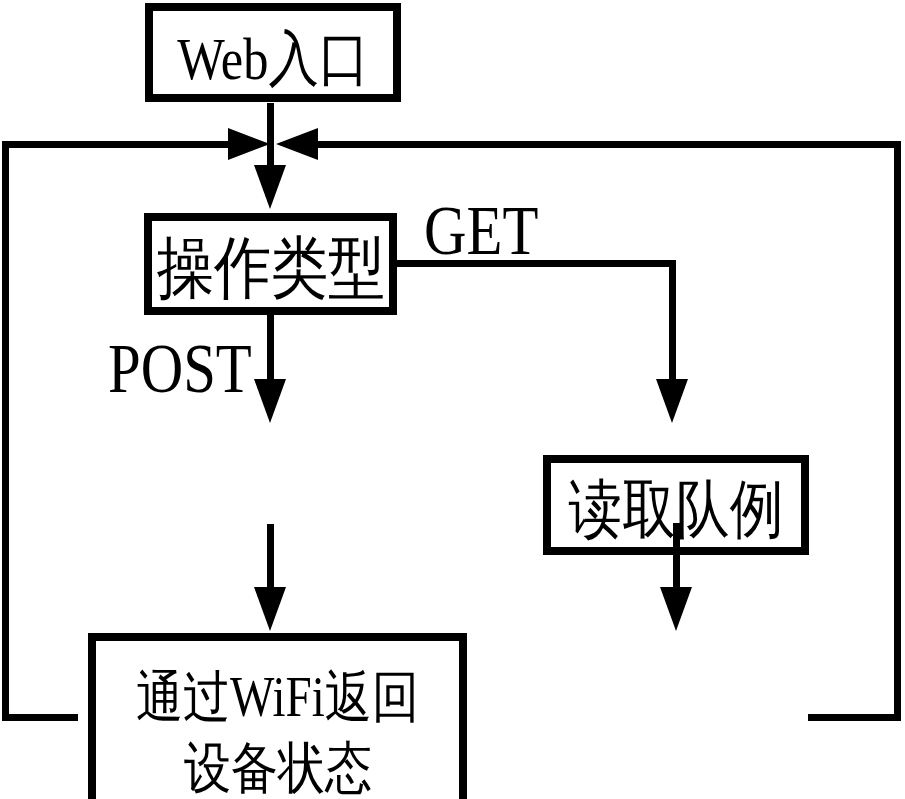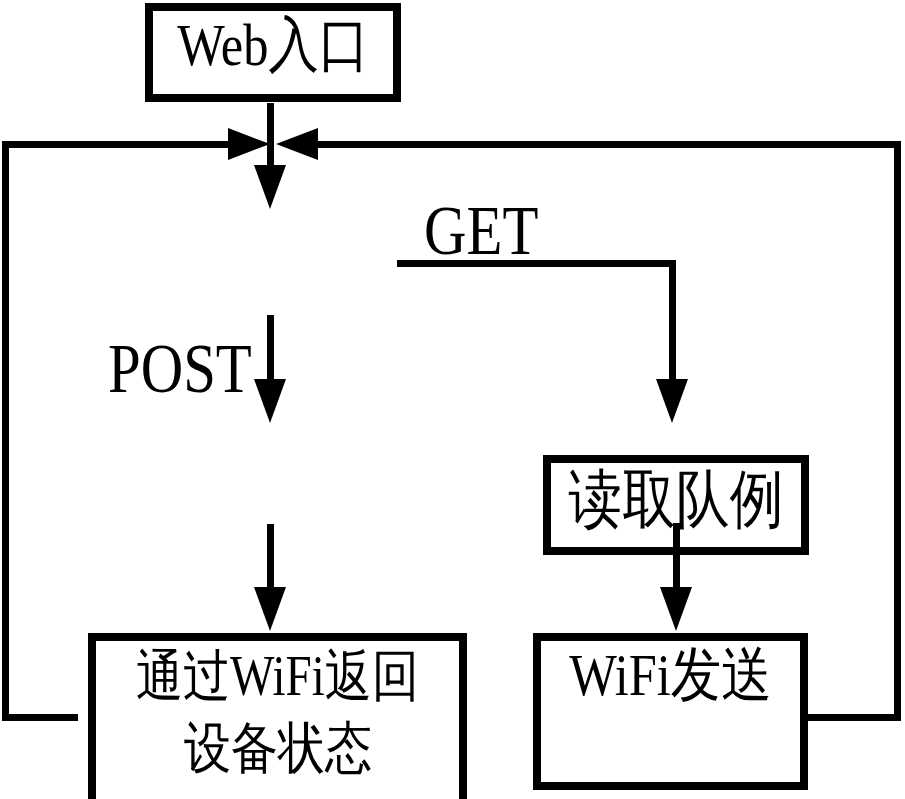--- a/index.html
+++ b/index.html
@@ -17,21 +17,21 @@
     overflow: hidden;
   }
   .box {
     position: absolute;
     box-sizing: border-box;
     border: 8px solid #000000;
     background: #ffffff;
     display: flex;
     flex-direction: column;
     align-items: center;
-    justify-content: flex-start;
+    justify-content: flex-end;
     text-align: center;
     line-height: 1.15;
     white-space: nowrap;
   }
   .box .label, .edge-label {
     transform: scaleX(0.84);
     display: inline-block;
   }
   .hline, .vline {
     position: absolute;
@@ -99,34 +99,34 @@
 </style>
 </head>
 <body>
 
 <div id="canvas">
 
   <div class="box" id="web-box">
     <span class="label">Web入口</span>
   </div>
 
+  <div class="box" id="op-box">
+    <span class="label">操作类型</span>
+  </div>
 
 
   <div class="box" id="queue-box">
     <span class="label">读取队例</span>
   </div>
 
   <div class="box" id="bl-box">
     <span class="label">通过WiFi返回</span>
     <span class="label">设备状态</span>
   </div>
 
-  <div class="box" id="br-box">
-    <span class="label">WiFi发送</span>
-  </div>
 
   <div class="edge-label" id="post-label">POST</div>
   <div class="edge-label" id="get-label">GET</div>
 
   <div class="vline" id="web-down-line"></div>
   <div class="arrow-down" id="arrow-into-op"></div>
 
   <div class="hline" id="junction-hline-left"></div>
   <div class="arrow-right" id="arrow-junction-right"></div>
   <div class="hline" id="junction-hline-right"></div>

